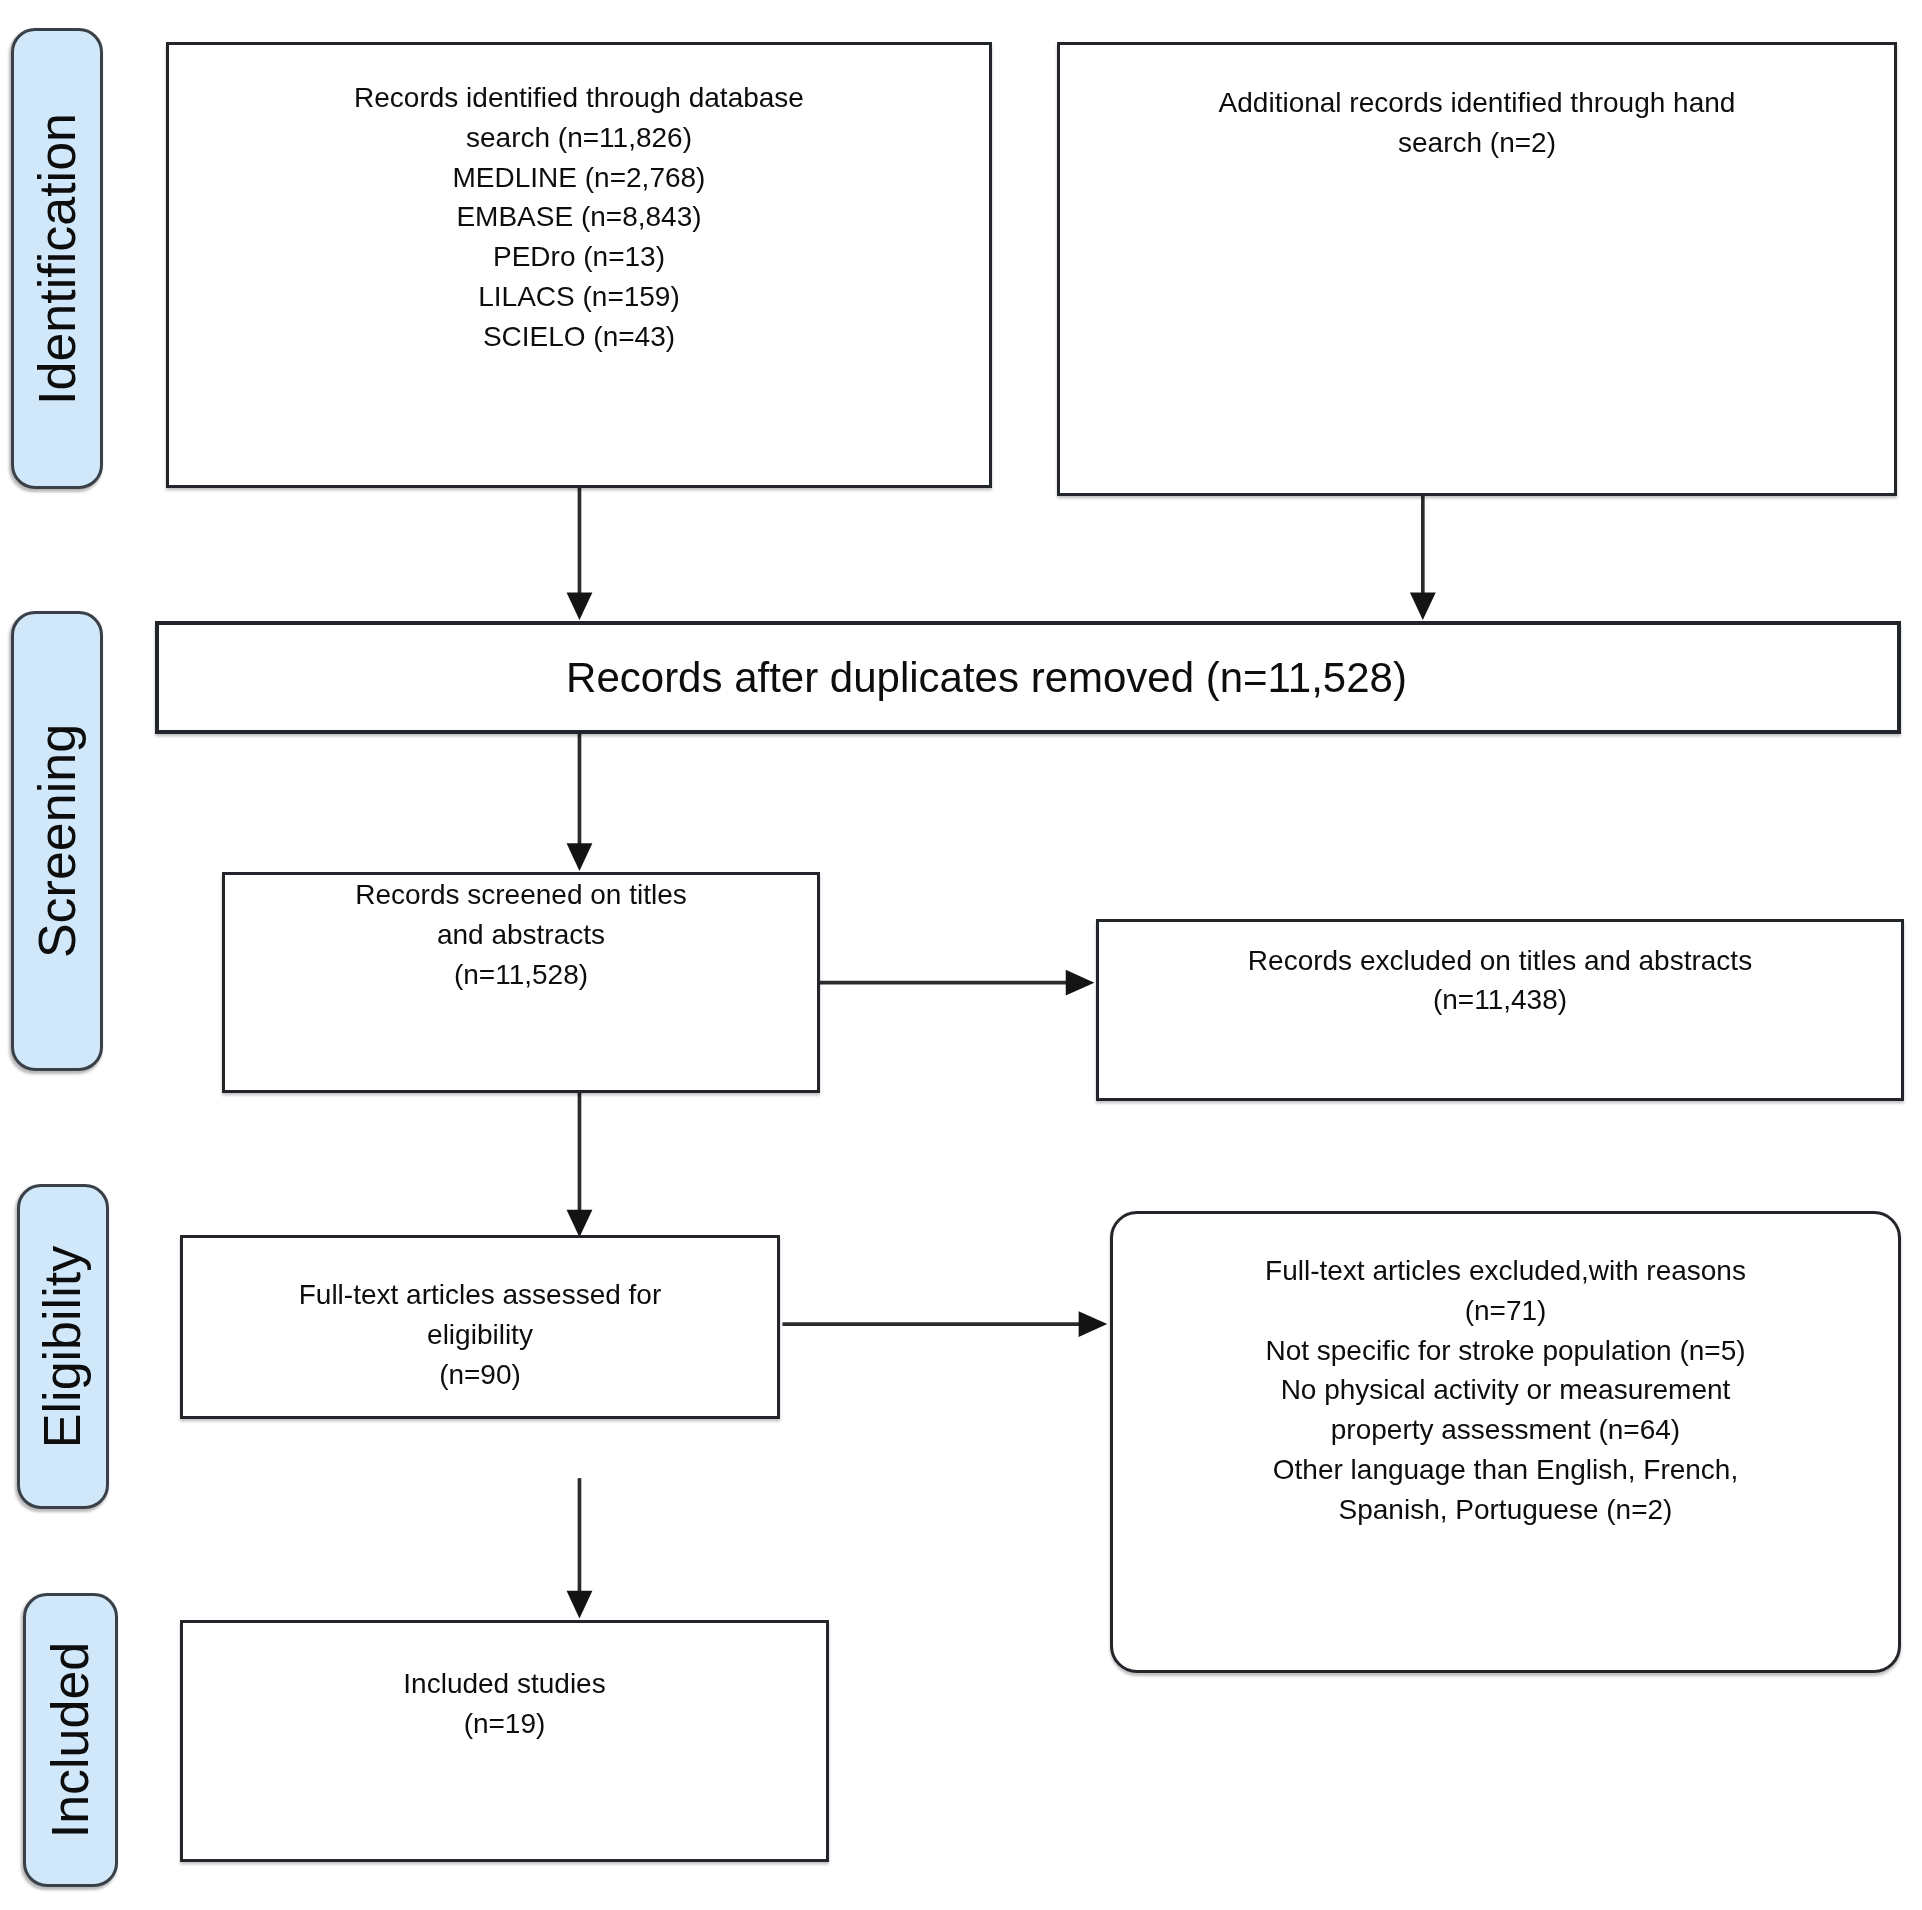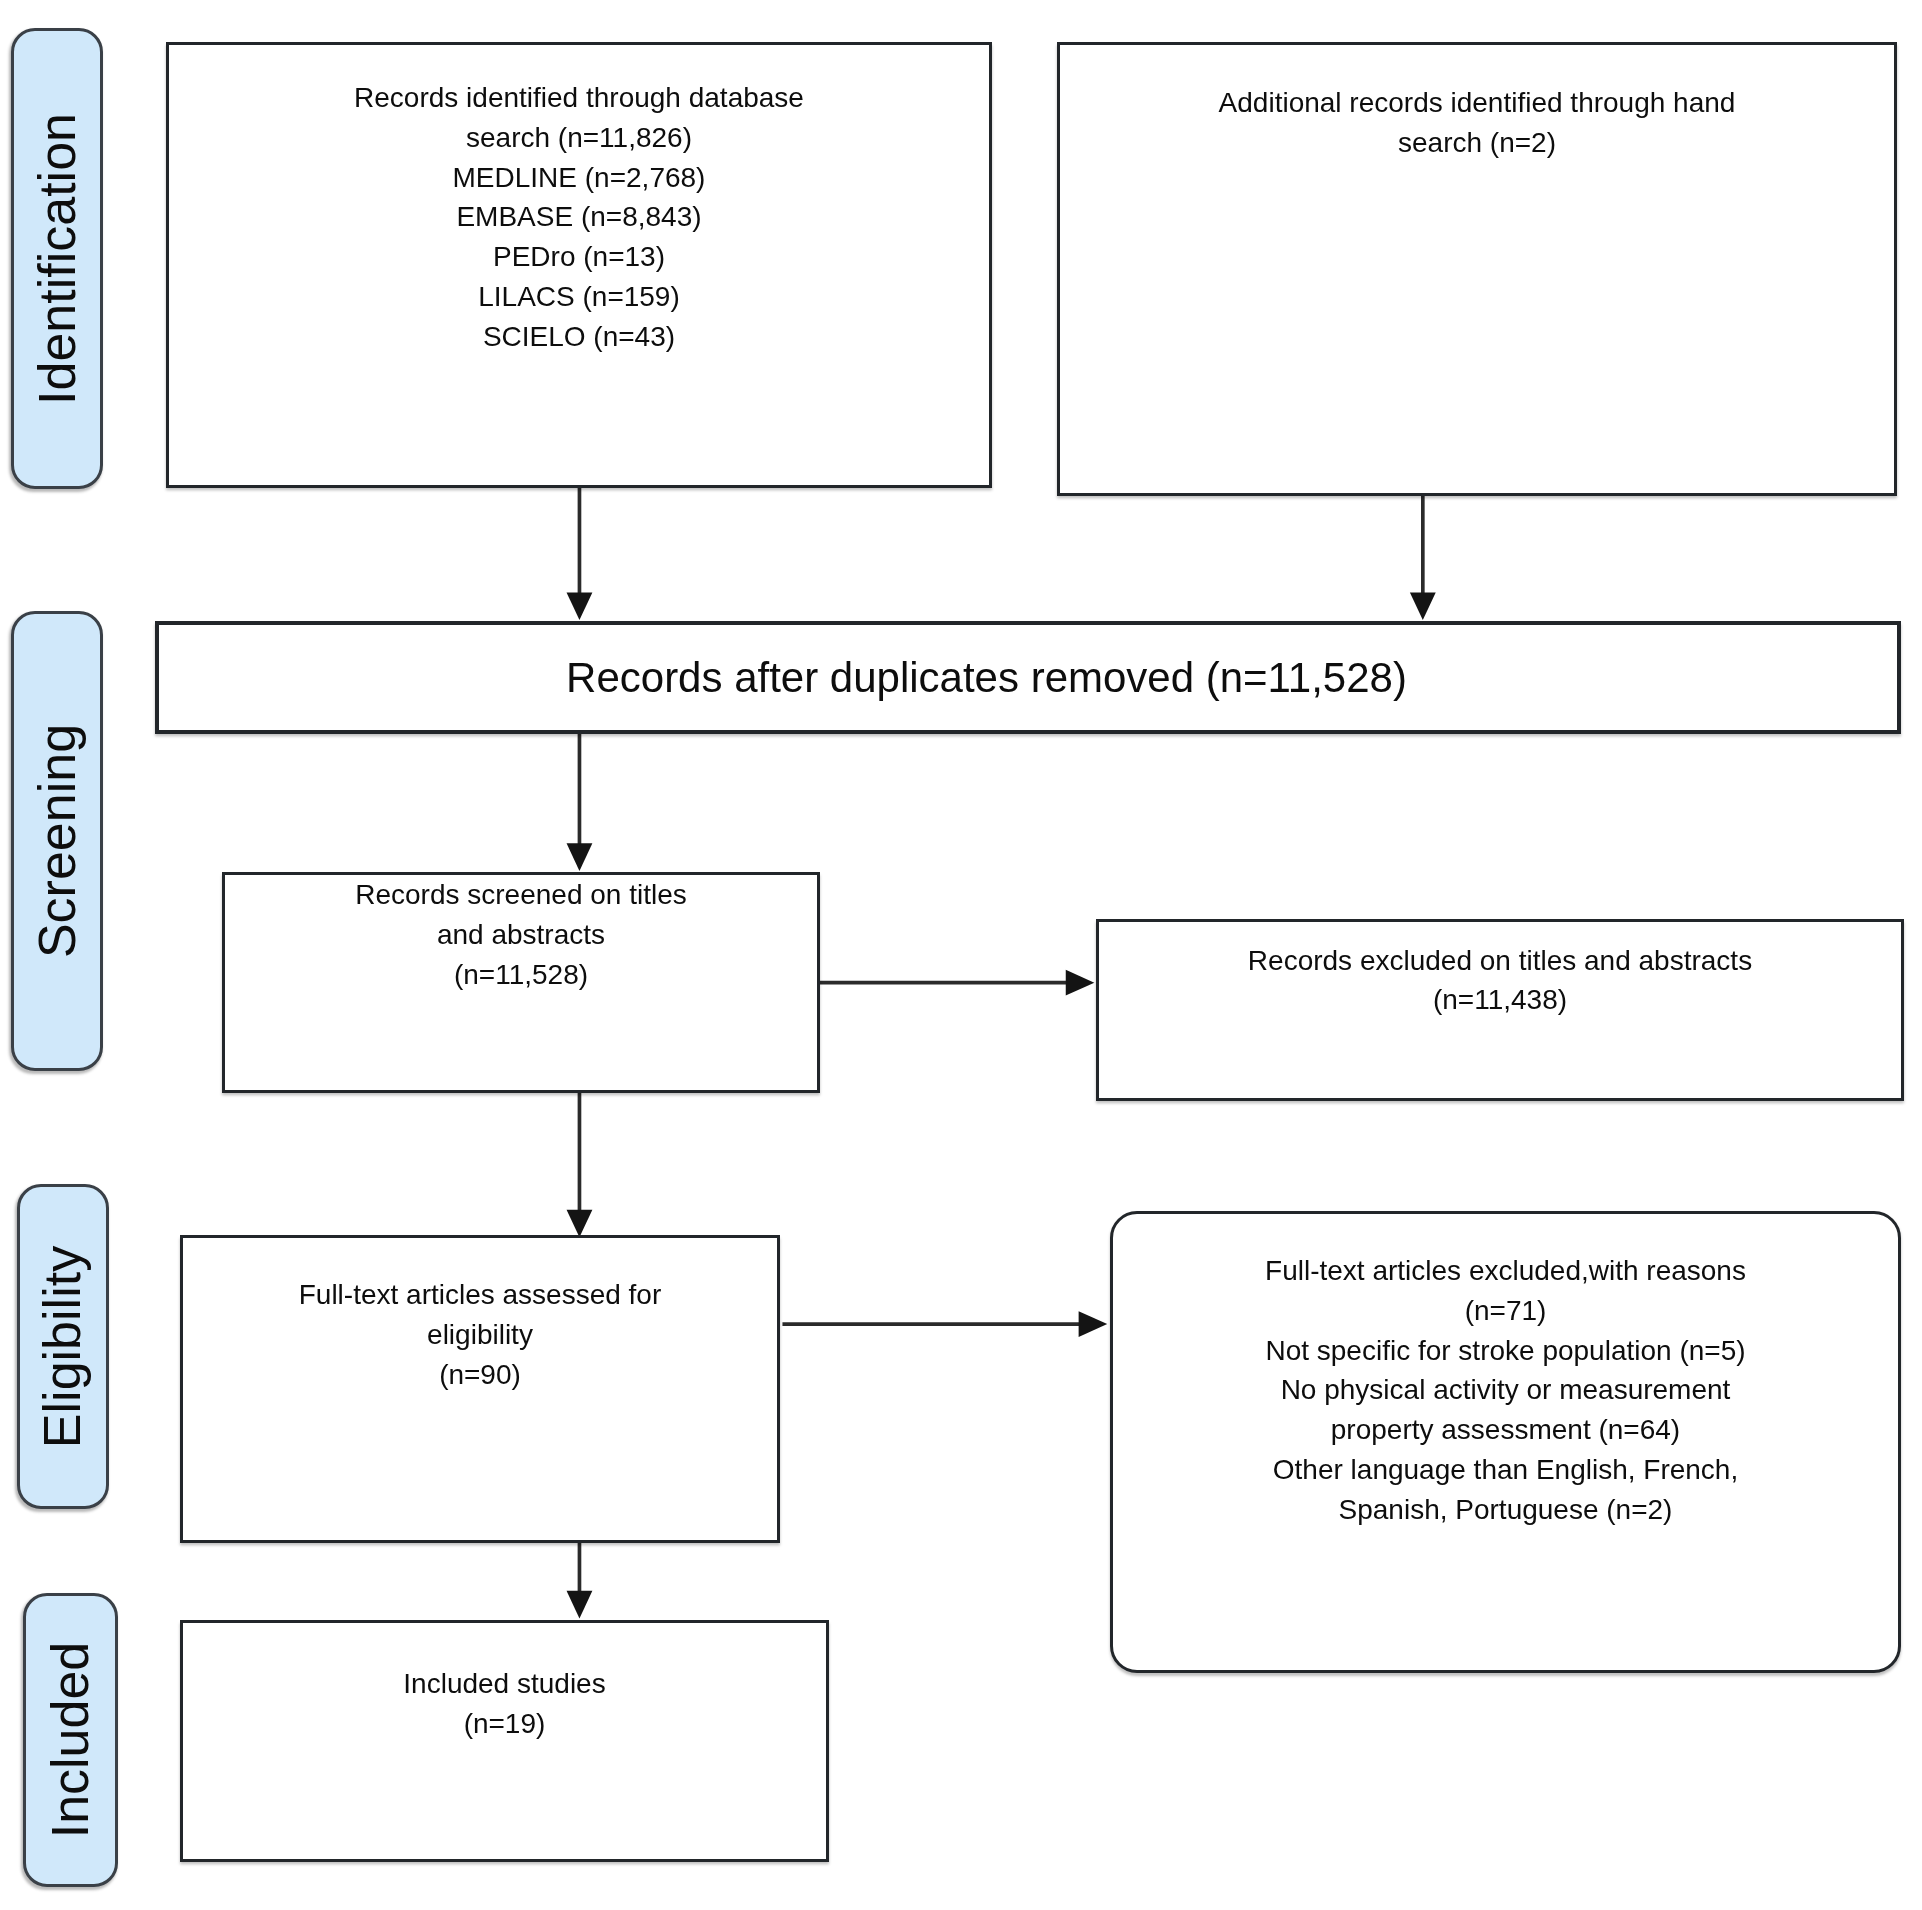--- a/index.html
+++ b/index.html
@@ -59,21 +59,21 @@
   .stage-eligibility{left:16.6px;top:1184px;width:92px;height:325px;}
   .stage-included{left:23px;top:1593px;width:95px;height:294px;}
 
   
   .box-database{left:166px;top:42px;width:826px;height:446px;padding-top:33px;}
   .box-hand{left:1057px;top:42px;width:840px;height:454px;padding-top:38px;}
   .box-duplicates{left:155px;top:621px;width:1746px;height:113px;align-items:center;padding-right:83px;border-width:4.6px;}
   .box-duplicates .txt{font-size:42px;}
   .box-screened{left:182px;top:872px;width:598px;height:221px;margin-left:40px;}
   .box-excluded-titles{left:1096px;top:909px;width:808px;height:182px;padding-top:18.5px;margin-top:10px;}
-  .box-fulltext{left:180px;top:1235px;width:600px;height:308px;padding-top:37px;}
+  .box-fulltext{left:180px;top:1235px;width:600px;height:184px;padding-top:37px;}
   .box-fulltext-excluded{left:1110px;top:1211px;width:791px;height:462px;padding-top:37px;border-radius:27px;}
   .box-included{left:180px;top:1620px;width:649px;height:242px;padding-top:41px;}
 
   .arrow-line{stroke:var(--arrow);stroke-width:4;fill:none;}
   .arrow-head{fill:#141414;stroke:none;}
 </style>
 </head>
 <body>
 
 <div class="canvas">

